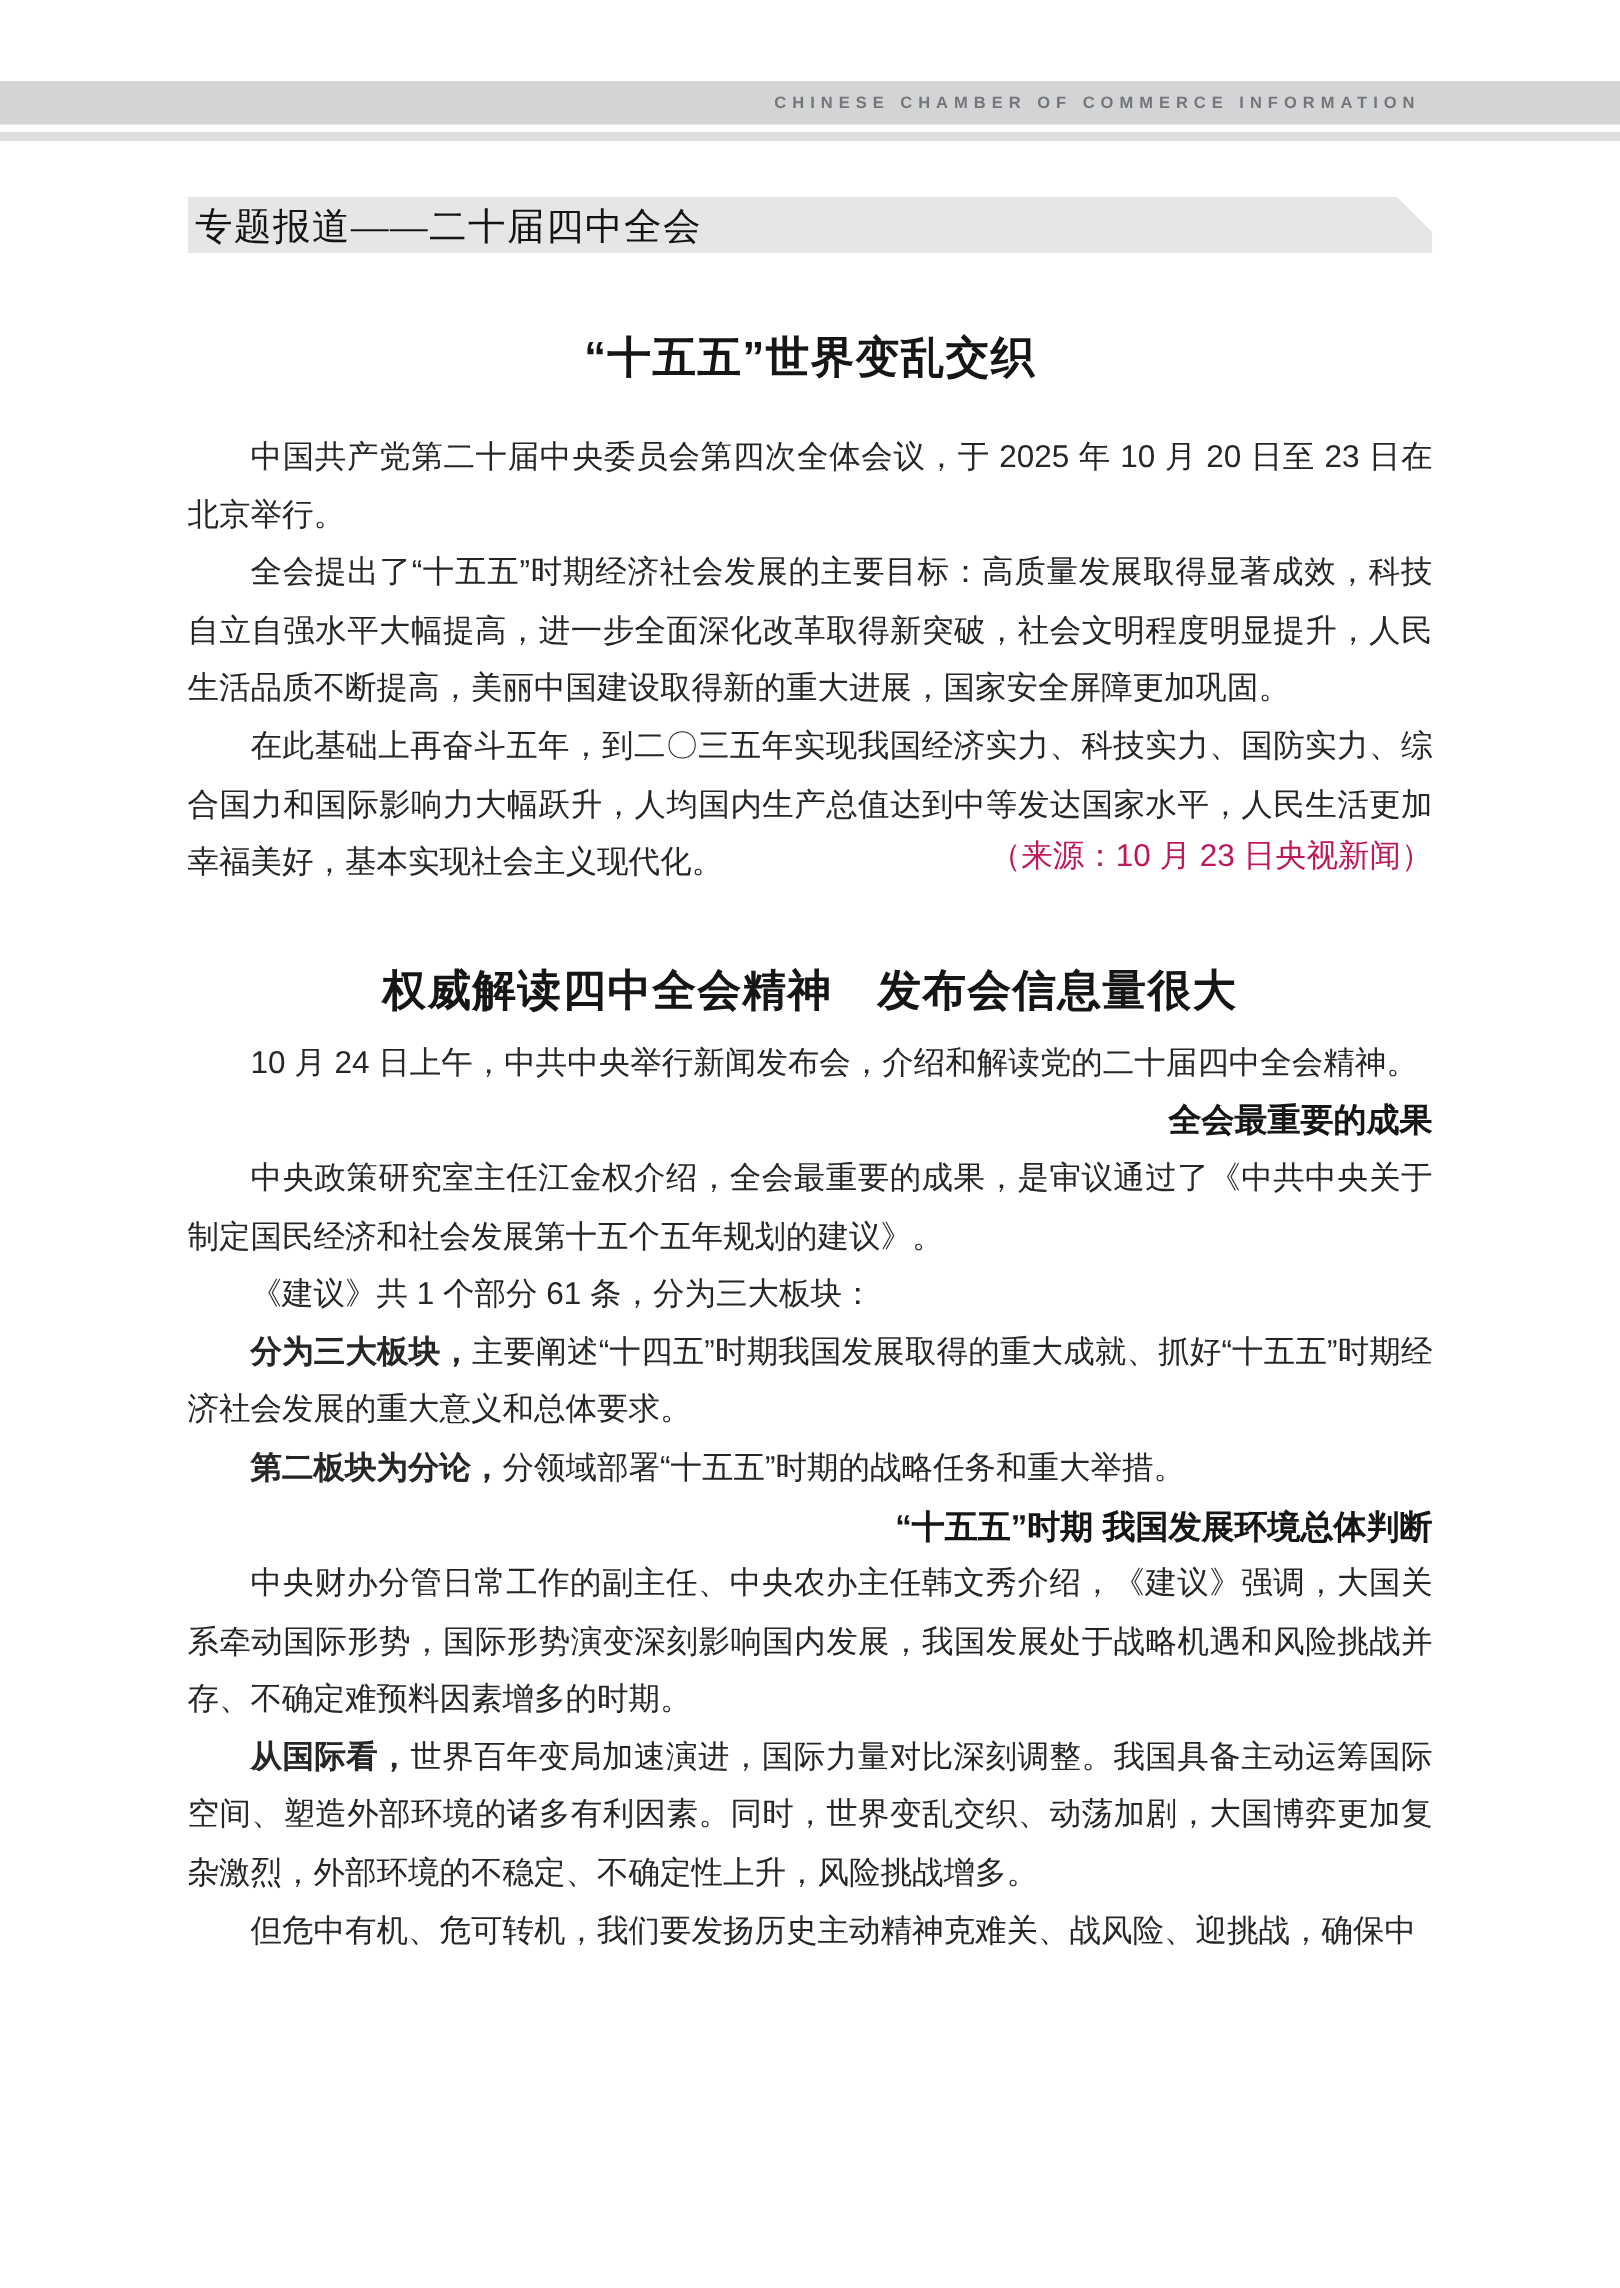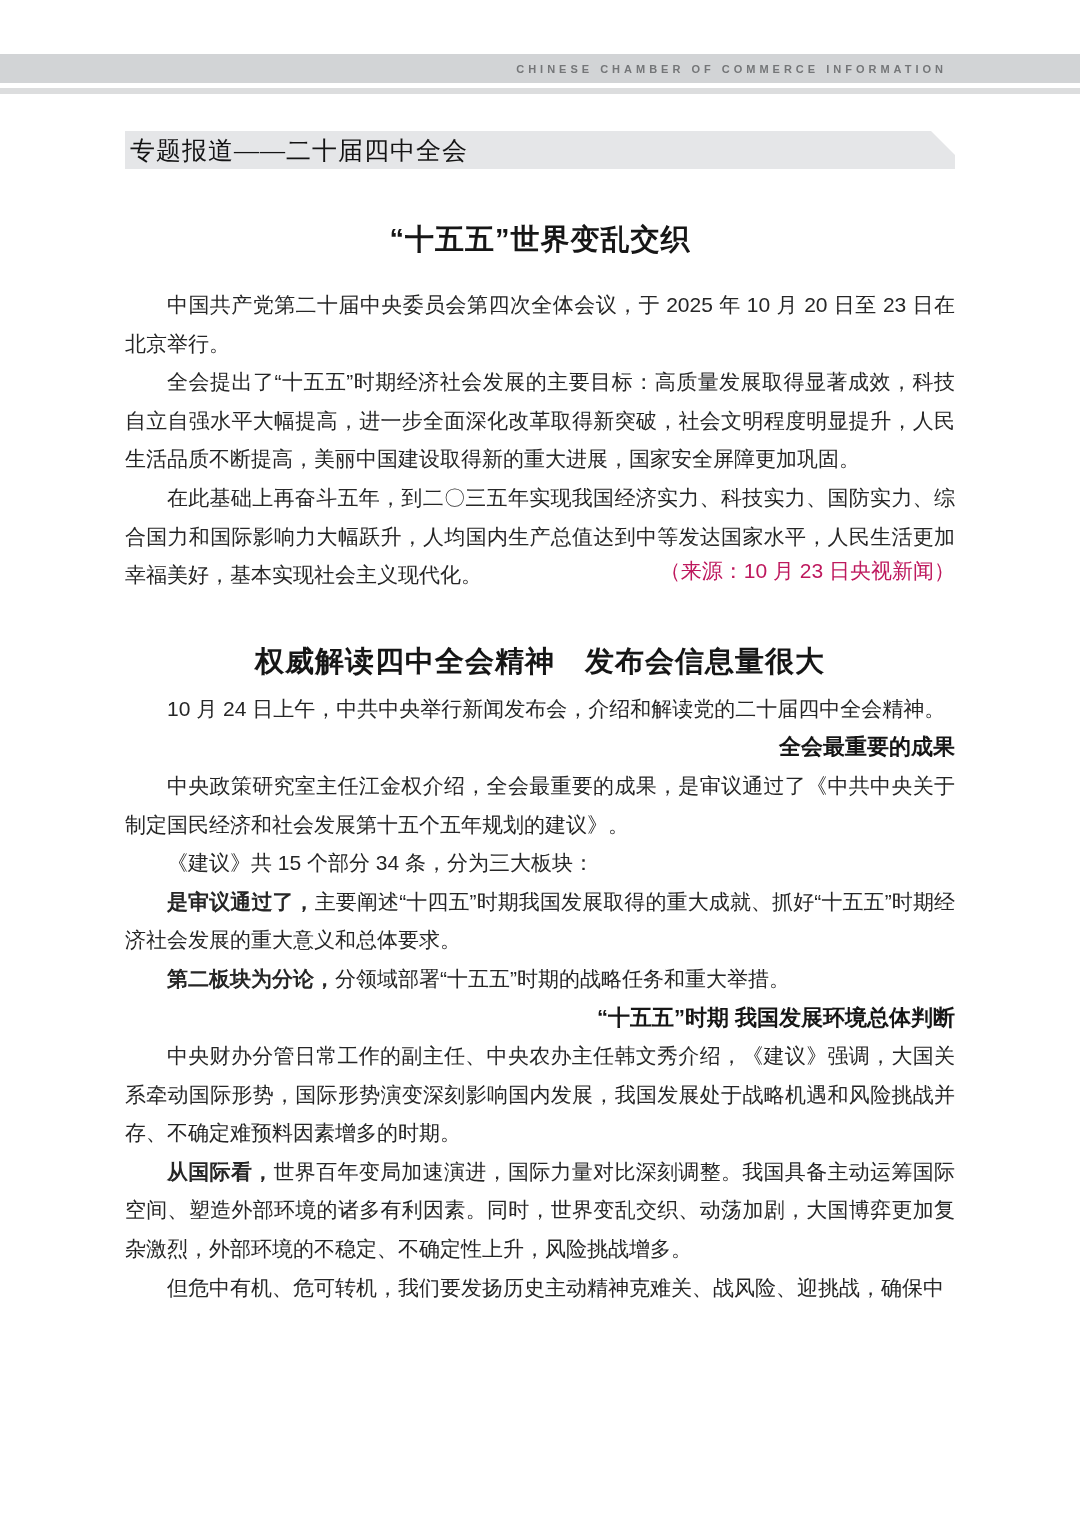--- a/index.html
+++ b/index.html
@@ -125,22 +125,22 @@
       <p>全会提出了“十五五”时期经济社会发展的主要目标：高质量发展取得显著成效，科技自立自强水平大幅提高，进一步全面深化改革取得新突破，社会文明程度明显提升，人民生活品质不断提高，美丽中国建设取得新的重大进展，国家安全屏障更加巩固。</p>
       <p class="with-source"><span>在此基础上再奋斗五年，到二〇三五年实现我国经济实力、科技实力、国防实力、综合国力和国际影响力大幅跃升，人均国内生产总值达到中等发达国家水平，人民生活更加幸福美好，基本实现社会主义现代化。</span><span class="source-note">（来源：10 月 23 日央视新闻）</span></p>
     </div>
 
     <h1 class="article-title" id="article2-title">权威解读四中全会精神　发布会信息量很大</h1>
 
     <div class="intro-gap">
       <p>10 月 24 日上午，中共中央举行新闻发布会，介绍和解读党的二十届四中全会精神。</p>
       <h2 class="sub-title">全会最重要的成果</h2>
       <p>中央政策研究室主任江金权介绍，全会最重要的成果，是审议通过了《中共中央关于制定国民经济和社会发展第十五个五年规划的建议》。</p>
-      <p>《建议》共 15 个部分 34 条，分为三大板块：</p>
-      <p><span class="bold-lead">是审议通过了，</span><span>主要阐述“十四五”时期我国发展取得的重大成就、抓好“十五五”时期经济社会发展的重大意义和总体要求。</span></p>
+      <p>《建议》共 1 个部分 61 条，分为三大板块：</p>
+      <p><span class="bold-lead">分为三大板块，</span><span>主要阐述“十四五”时期我国发展取得的重大成就、抓好“十五五”时期经济社会发展的重大意义和总体要求。</span></p>
       <p><span class="bold-lead">第二板块为分论，</span><span>分领域部署“十五五”时期的战略任务和重大举措。</span></p>
       <h2 class="sub-title">“十五五”时期 我国发展环境总体判断</h2>
       <p>中央财办分管日常工作的副主任、中央农办主任韩文秀介绍，《建议》强调，大国关系牵动国际形势，国际形势演变深刻影响国内发展，我国发展处于战略机遇和风险挑战并存、不确定难预料因素增多的时期。</p>
       <p><span class="bold-lead">从国际看，</span><span>世界百年变局加速演进，国际力量对比深刻调整。我国具备主动运筹国际空间、塑造外部环境的诸多有利因素。同时，世界变乱交织、动荡加剧，大国博弈更加复杂激烈，外部环境的不稳定、不确定性上升，风险挑战增多。</span></p>
       <p>但危中有机、危可转机，我们要发扬历史主动精神克难关、战风险、迎挑战，确保中</p>
     </div>
 
   </div>
 
 

